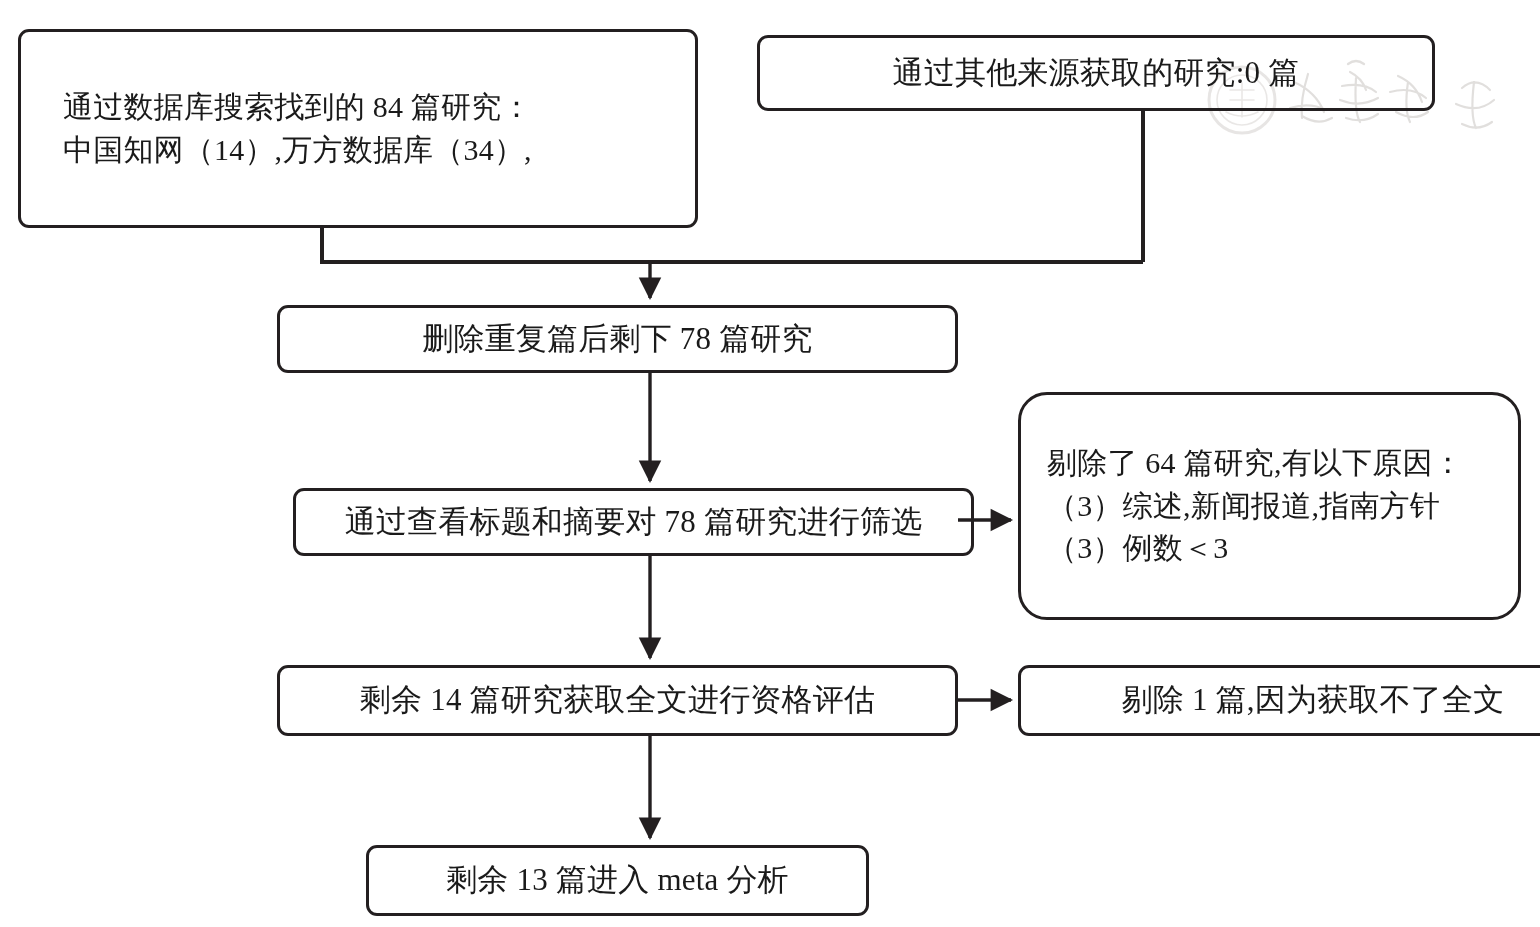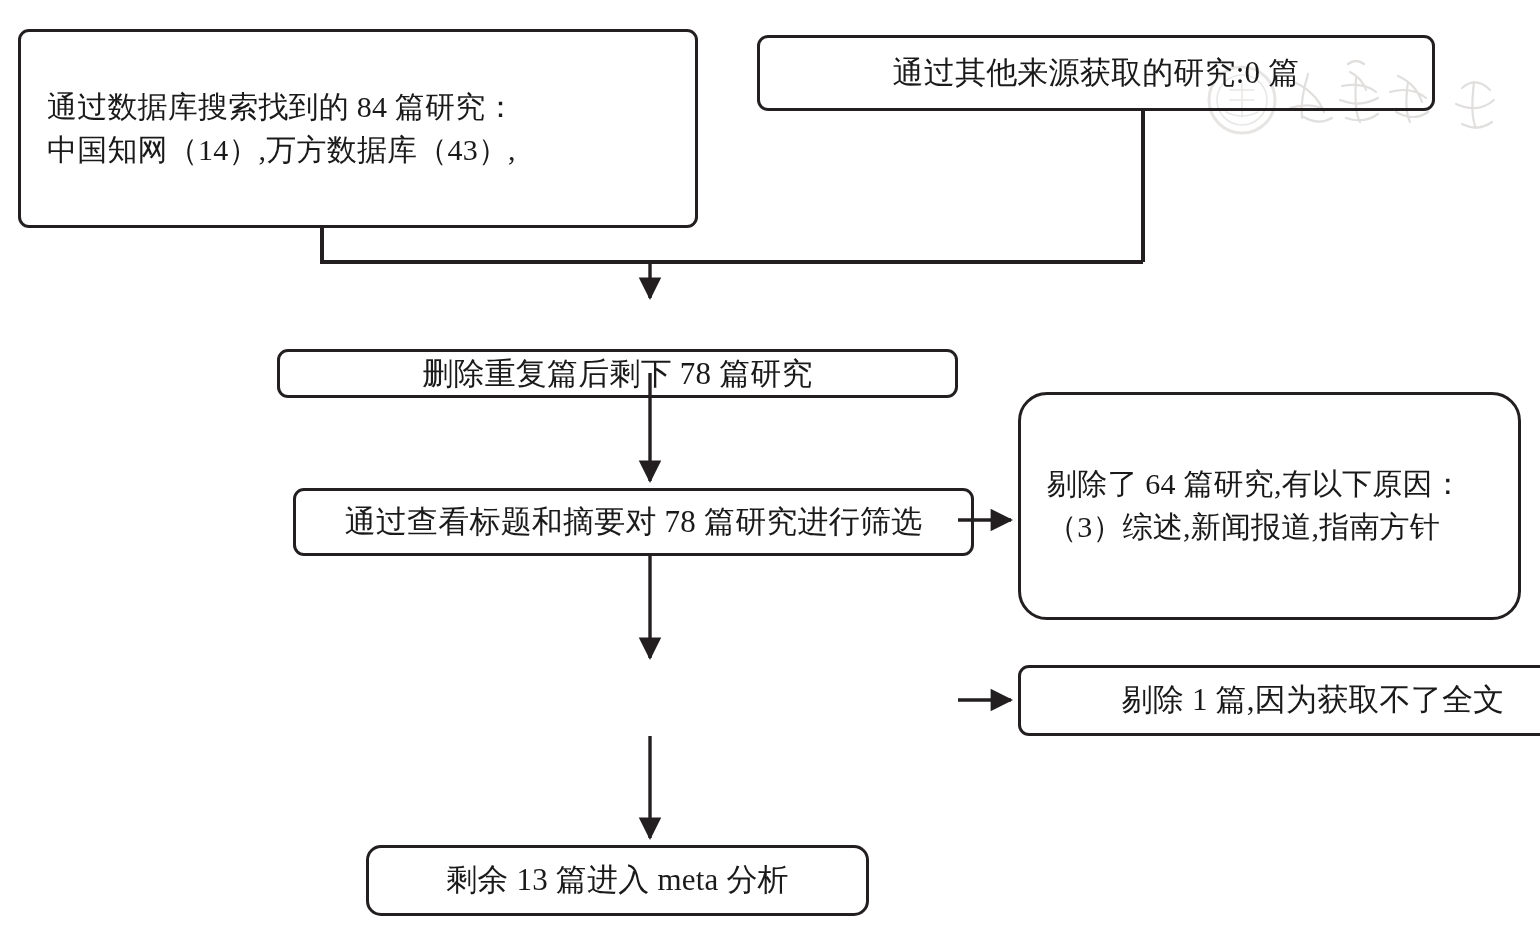--- a/index.html
+++ b/index.html
@@ -41,28 +41,28 @@
   .line {
     display: block;
     white-space: nowrap;
     font-size: 30px;
     line-height: 1.42;
     letter-spacing: 0.2px;
   }
   .box.left-text .line { padding-left: 26px; }
 
   
-  #box-db-search   { left: 18px;   top: 29px;  width: 680px; height: 199px; }
+  #box-db-search   { left: 18px;   top: 29px;  width: 680px; height: 199px; padding-left: 16px; }
   #box-other-src   { left: 757px;  top: 35px;  width: 678px; height: 76px;  }
-  #box-dedup       { left: 277px;  top: 305px; width: 681px; height: 49px; margin-top: 44px;  }
+  #box-dedup       { left: 277px;  top: 305px; width: 681px; height: 68px;  }
   #box-screening   { left: 277px;  top: 488px; width: 681px; height: 68px; margin-left: 16px;  }
   #box-excluded-64 { left: 1018px; top: 392px; width: 503px; height: 228px; border-radius: 29px; }
   #box-fulltext    { left: 277px;  top: 665px; width: 681px; height: 71px;  }
   #box-excluded-1  { left: 1018px; top: 665px; width: 590px; height: 71px;  }
-  #box-included    { left: 366px;  top: 845px; width: 503px; height: 71px; border-radius: 15px;  }
+  #box-included    { left: 366px;  top: 845px; width: 503px; height: 71px;  }
 
   #box-other-src .line,
   #box-dedup .line,
   #box-screening .line,
   #box-fulltext .line,
   #box-excluded-1 .line,
   #box-included .line { font-size: 31px; }
 
   
   #connectors {
@@ -139,40 +139,44 @@
       <path d="M650,736 L650,838"></path>
 
       <path d="M958,520 L1011,520"></path>
 
       <path d="M958,700 L1011,700"></path>
     </g>
   </svg>
 
   <div class="box left-text" id="box-db-search">
     <span class="line">通过数据库搜索找到的 84 篇研究：</span>
-    <span class="line">中国知网（14）,万方数据库（43）,</span>
+    <span class="line">中国知网（14）,万方数据库（34）,</span>
   </div>
 
   <div class="box center-text" id="box-other-src">
     <span class="line">通过其他来源获取的研究:0 篇</span>
   </div>
 
   <div class="box center-text" id="box-dedup">
     <span class="line">删除重复篇后剩下 78 篇研究</span>
   </div>
 
   <div class="box center-text" id="box-screening">
     <span class="line">通过查看标题和摘要对 78 篇研究进行筛选</span>
   </div>
 
   <div class="box left-text" id="box-excluded-64">
     <span class="line">剔除了 64 篇研究,有以下原因：</span>
     <span class="line">（3）综述,新闻报道,指南方针</span>
+    <span class="line">（3）例数＜3</span>
   </div>
 
+  <div class="box center-text" id="box-fulltext">
+    <span class="line">剩余 14 篇研究获取全文进行资格评估</span>
+  </div>
 
   <div class="box center-text" id="box-excluded-1">
     <span class="line">剔除 1 篇,因为获取不了全文</span>
   </div>
 
   <div class="box center-text" id="box-included">
     <span class="line">剩余 13 篇进入 meta 分析</span>
   </div>
 
 </div>

